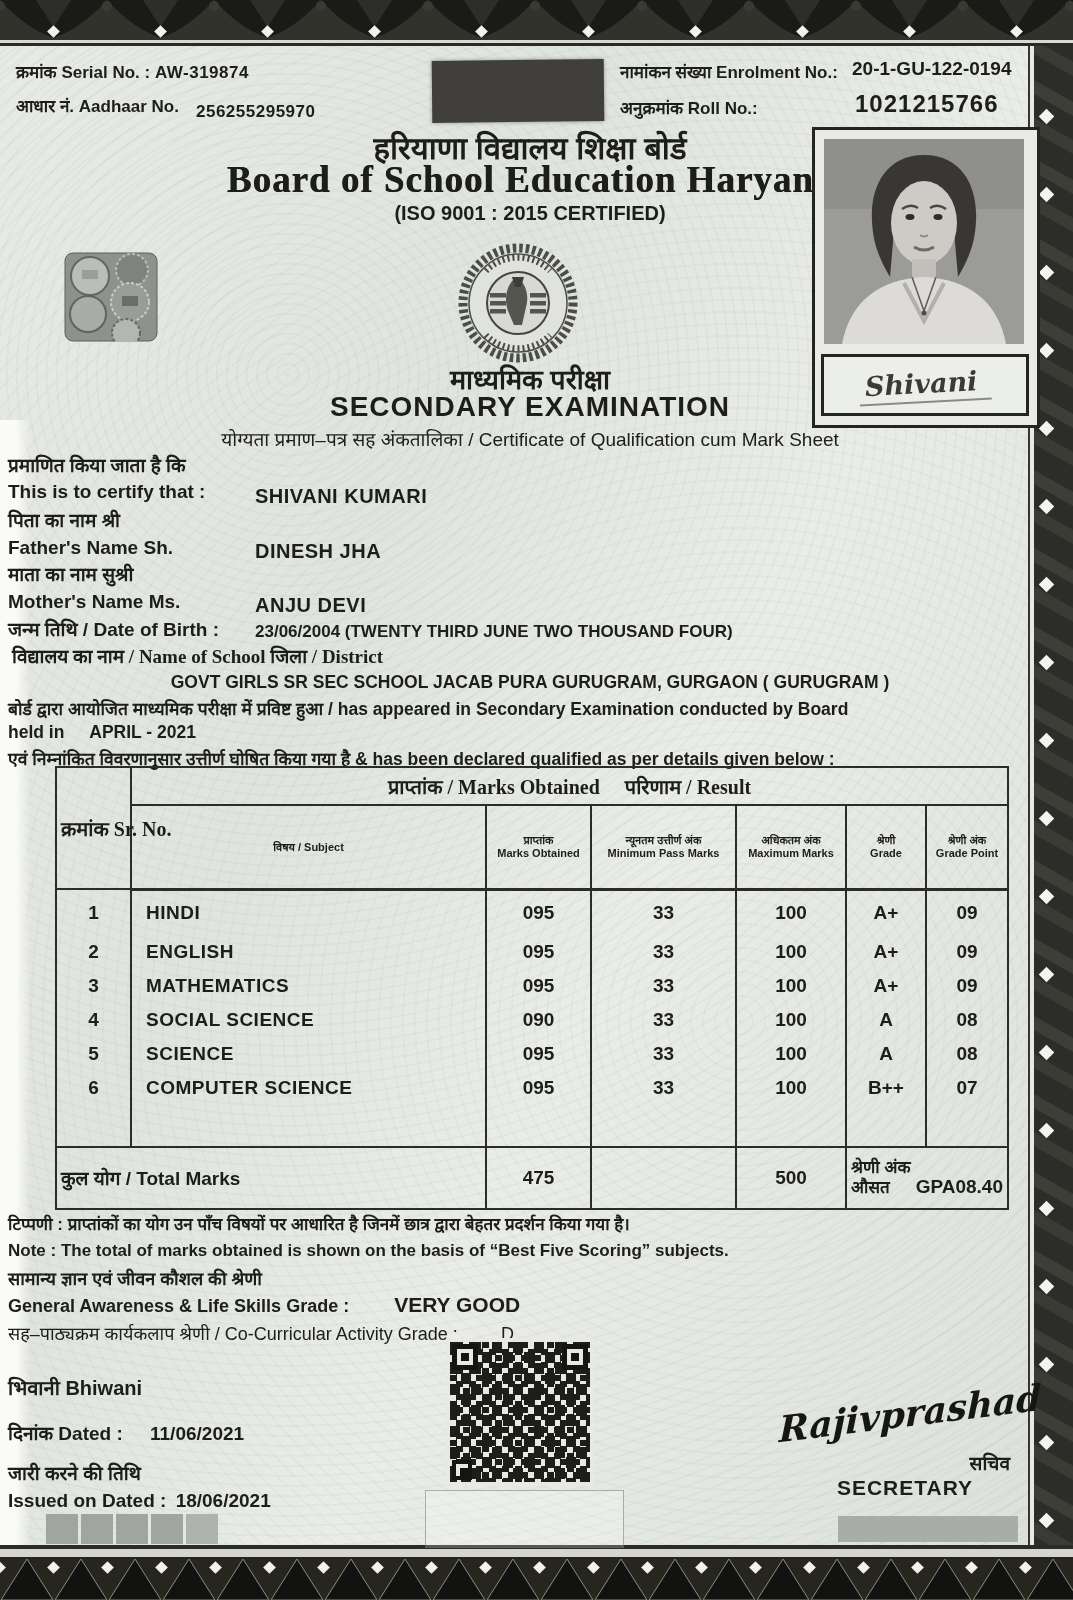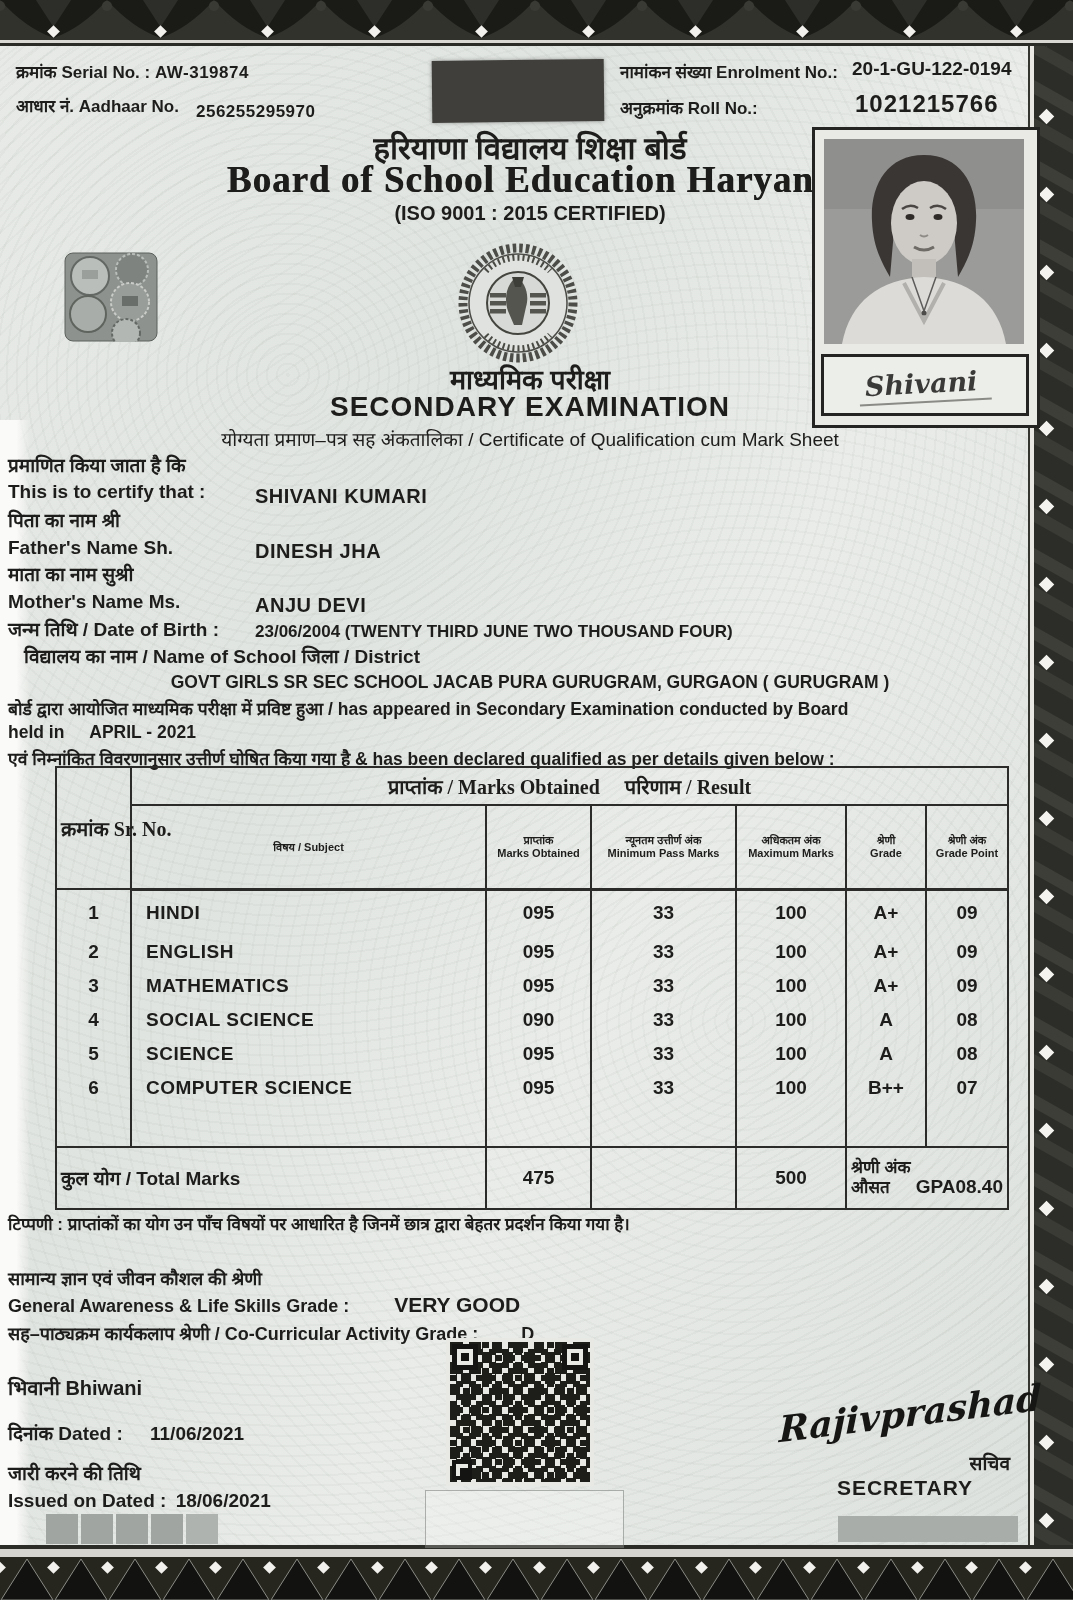--- a/index.html
+++ b/index.html
@@ -194,21 +194,21 @@
   <div class="abs lbl" style="left:8px;top:537px;">Father's Name Sh.</div>
   <div class="abs val" style="left:255px;top:540px;">DINESH JHA</div>
 
   <div class="abs lbl" style="left:8px;top:564px;">माता का नाम सुश्री</div>
   <div class="abs lbl" style="left:8px;top:591px;">Mother's Name Ms.</div>
   <div class="abs val" style="left:255px;top:594px;">ANJU DEVI</div>
 
   <div class="abs lbl" style="left:8px;top:619px;">जन्म तिथि / Date of Birth :</div>
   <div class="abs" style="left:255px;top:622px;font-weight:bold;font-size:17px;">23/06/2004 (TWENTY THIRD JUNE TWO THOUSAND FOUR)</div>
 
-  <div class="abs lbl" style="left:24px;top:646px;">विद्यालय का नाम / Name of School  जिला / District</div>
+  <div class="abs lbl" style="left:12px;top:646px;font-family:Liberation Serif, serif;">विद्यालय का नाम / Name of School  जिला / District</div>
   <div class="center-col" style="top:672px;font-weight:bold;font-size:17.5px;">GOVT GIRLS SR SEC SCHOOL JACAB PURA GURUGRAM, GURGAON ( GURUGRAM )</div>
   <div class="abs" style="left:8px;top:696px;font-weight:bold;font-size:17.5px;">बोर्ड द्वारा आयोजित माध्यमिक परीक्षा में प्रविष्ट हुआ / has appeared in Secondary Examination conducted by Board</div>
   <div class="abs" style="left:8px;top:722px;font-weight:bold;font-size:17.5px;">
     <span>held in</span>
     <span style="margin-left:20px;">APRIL - 2021</span>
   </div>
   <div class="abs" style="left:8px;top:746px;font-weight:bold;font-size:17.5px;">एवं निम्नांकित विवरणानुसार उत्तीर्ण घोषित किया गया है &amp; has been declared qualified as per details given below :</div>
 
   <div class="abs" style="left:55px;top:766px;">
     <table class="marks">
@@ -325,26 +325,27 @@
               <span>08.40</span>
             </span>
           </div>
         </td>
       </tr>
     </tbody>
       </table>
   </div>
 
   <div class="abs" style="left:8px;top:1212px;font-weight:bold;font-size:17px;">टिप्पणी : प्राप्तांकों का योग उन पाँच विषयों पर आधारित है जिनमें छात्र द्वारा बेहतर प्रदर्शन किया गया है।</div>
+  <div class="abs" style="left:8px;top:1241px;font-weight:bold;font-size:17px;">Note : The total of marks obtained is shown on the basis of “Best Five Scoring” subjects.</div>
   <div class="abs" style="left:8px;top:1266px;font-weight:bold;font-size:18px;">सामान्य ज्ञान एवं जीवन कौशल की श्रेणी</div>
   <div class="abs" style="left:8px;top:1293px;font-weight:bold;font-size:18px;">
     <span>General Awareness &amp; Life Skills Grade :</span>
     <span style="margin-left:40px;font-size:21px;">VERY GOOD</span>
   </div>
-  <div class="abs" style="left:8px;top:1321px;font-weight:bold;font-size:18px;">
+  <div class="abs" style="left:8px;top:1321px;font-weight:normal;font-size:18px;">
     <span>सह–पाठ्यक्रम कार्यकलाप श्रेणी / Co-Curricular Activity Grade :</span>
     <span style="margin-left:38px;">D</span>
   </div>
 
   <div class="qr">
     <div class="finder" style="left:2px;top:2px;"></div>
     <div class="finder" style="right:2px;top:2px;"></div>
     <div class="finder" style="left:2px;bottom:2px;width:20px;height:20px;border-width:4px;"></div>
   </div>
   <div class="ghost-box"></div>

